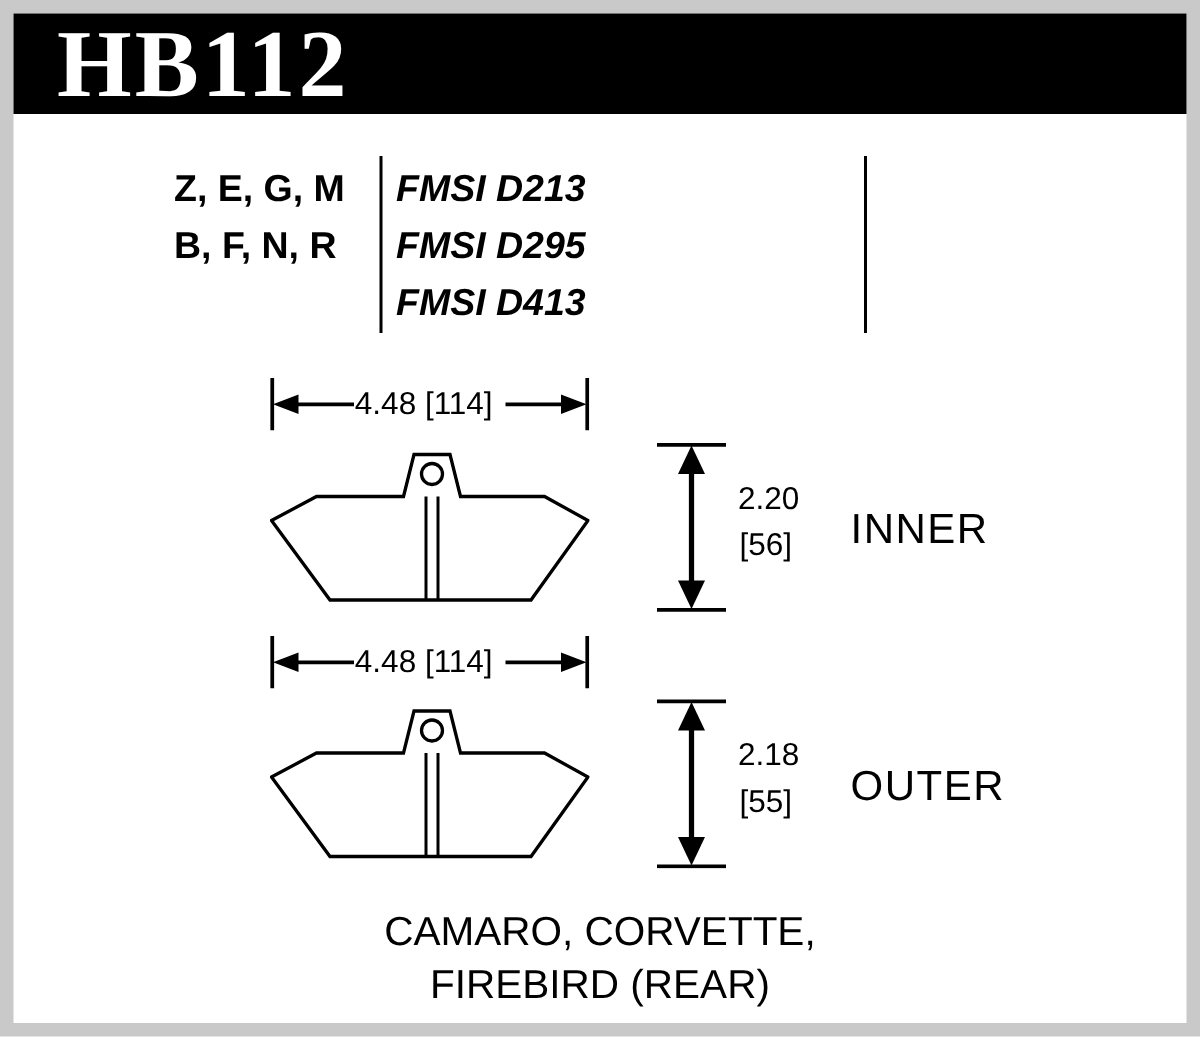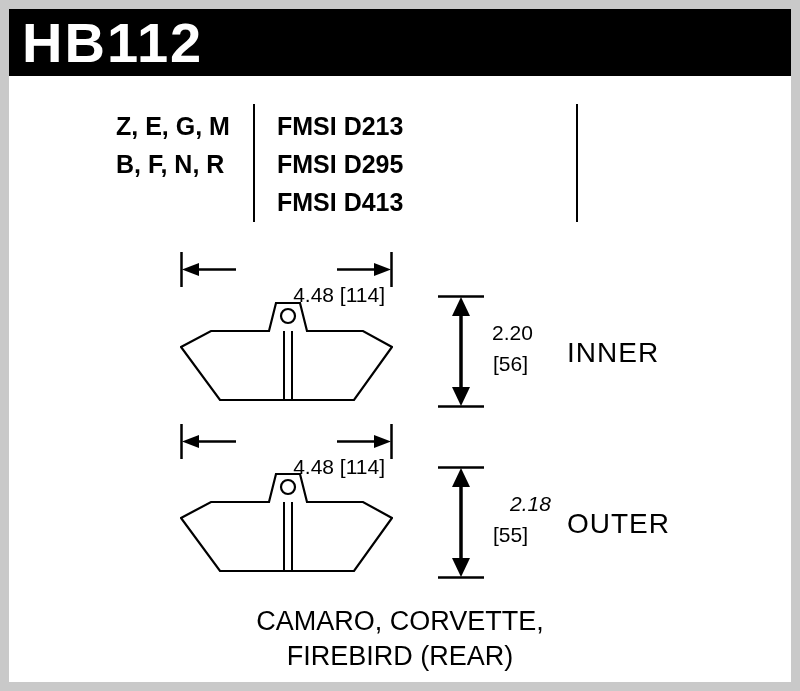--- a/index.html
+++ b/index.html
@@ -11,34 +11,34 @@
   }
   .page{
     position:absolute;left:9px;top:9px;width:782px;height:673px;
     background:#ffffff;
   }
   .header{
     position:absolute;left:0;top:0;width:782px;height:67px;
     background:#000000;display:flex;align-items:center;
   }
   .part-no{
-    color:#ffffff;font-size:56px;font-weight:bold;letter-spacing:2px;
-    padding-left:13px;line-height:67px;
+    color:#ffffff;font-size:64px;font-weight:bold;letter-spacing:2px;
+    padding-left:29px;line-height:67px;font-family:Liberation Serif, serif;
   }
   .trow{height:38px;line-height:38px;font-size:25px;font-weight:bold;white-space:nowrap;}
   .col{position:absolute;top:98px;}
   .col-compound{left:107px;}
-  .col-fmsi{left:268px;}
+  .col-fmsi{left:255px;font-style:italic;}
   .vdiv{position:absolute;top:95px;width:2px;height:118px;background:#000;}
   .d1{left:244px;}
   .d2{left:567px;}
   .thickness{position:absolute;left:585px;top:98px;}
   .abs{position:absolute;}
   .dim{position:absolute;font-size:21px;white-space:nowrap;line-height:26px;}
-  .dim-center{text-align:right;width:205px;margin-top:25px;}
+  .dim-center{text-align:center;width:205px;}
   .pad-label{position:absolute;font-size:28px;letter-spacing:1px;white-space:nowrap;}
   .app-line{position:absolute;left:0;width:782px;text-align:center;font-weight:normal;font-size:27px;white-space:nowrap;}
   svg{display:block;}
 </style>
 </head>
 <body>
 
 <div class="stage">
   <div class="page">
 
@@ -103,21 +103,21 @@
       <circle cx="108" cy="16" r="7" fill="#fff" stroke="#000" stroke-width="2.2"></circle>
     </svg>
 
     <svg class="abs" style="left:429px;top:457px;" width="46" height="113" viewBox="0 0 46 113">
       <line x1="0" y1="1.5" x2="46" y2="1.5" stroke="#000" stroke-width="2.5"></line>
       <line x1="0" y1="111.5" x2="46" y2="111.5" stroke="#000" stroke-width="2.5"></line>
       <line x1="23" y1="12" x2="23" y2="101" stroke="#000" stroke-width="3.5"></line>
       <polygon points="23,2 14,21 32,21" fill="#000"></polygon>
       <polygon points="23,111 14,92 32,92" fill="#000"></polygon>
     </svg>
-    <div class="dim" style="left:501px;top:482px;font-style:italic;">2.18</div>
+    <div class="dim" style="left:483px;top:482px;">2.18</div>
     <div class="dim" style="left:484px;top:513px;text-align:right;">[55]</div>
     <div class="pad-label" style="left:558px;top:499px;">OUTER</div>
 
     <div class="app-line" style="top:597px;">CAMARO, CORVETTE,</div>
     <div class="app-line" style="top:632px;">FIREBIRD (REAR)</div>
 
   </div>
 </div>
 
 </body></html>

